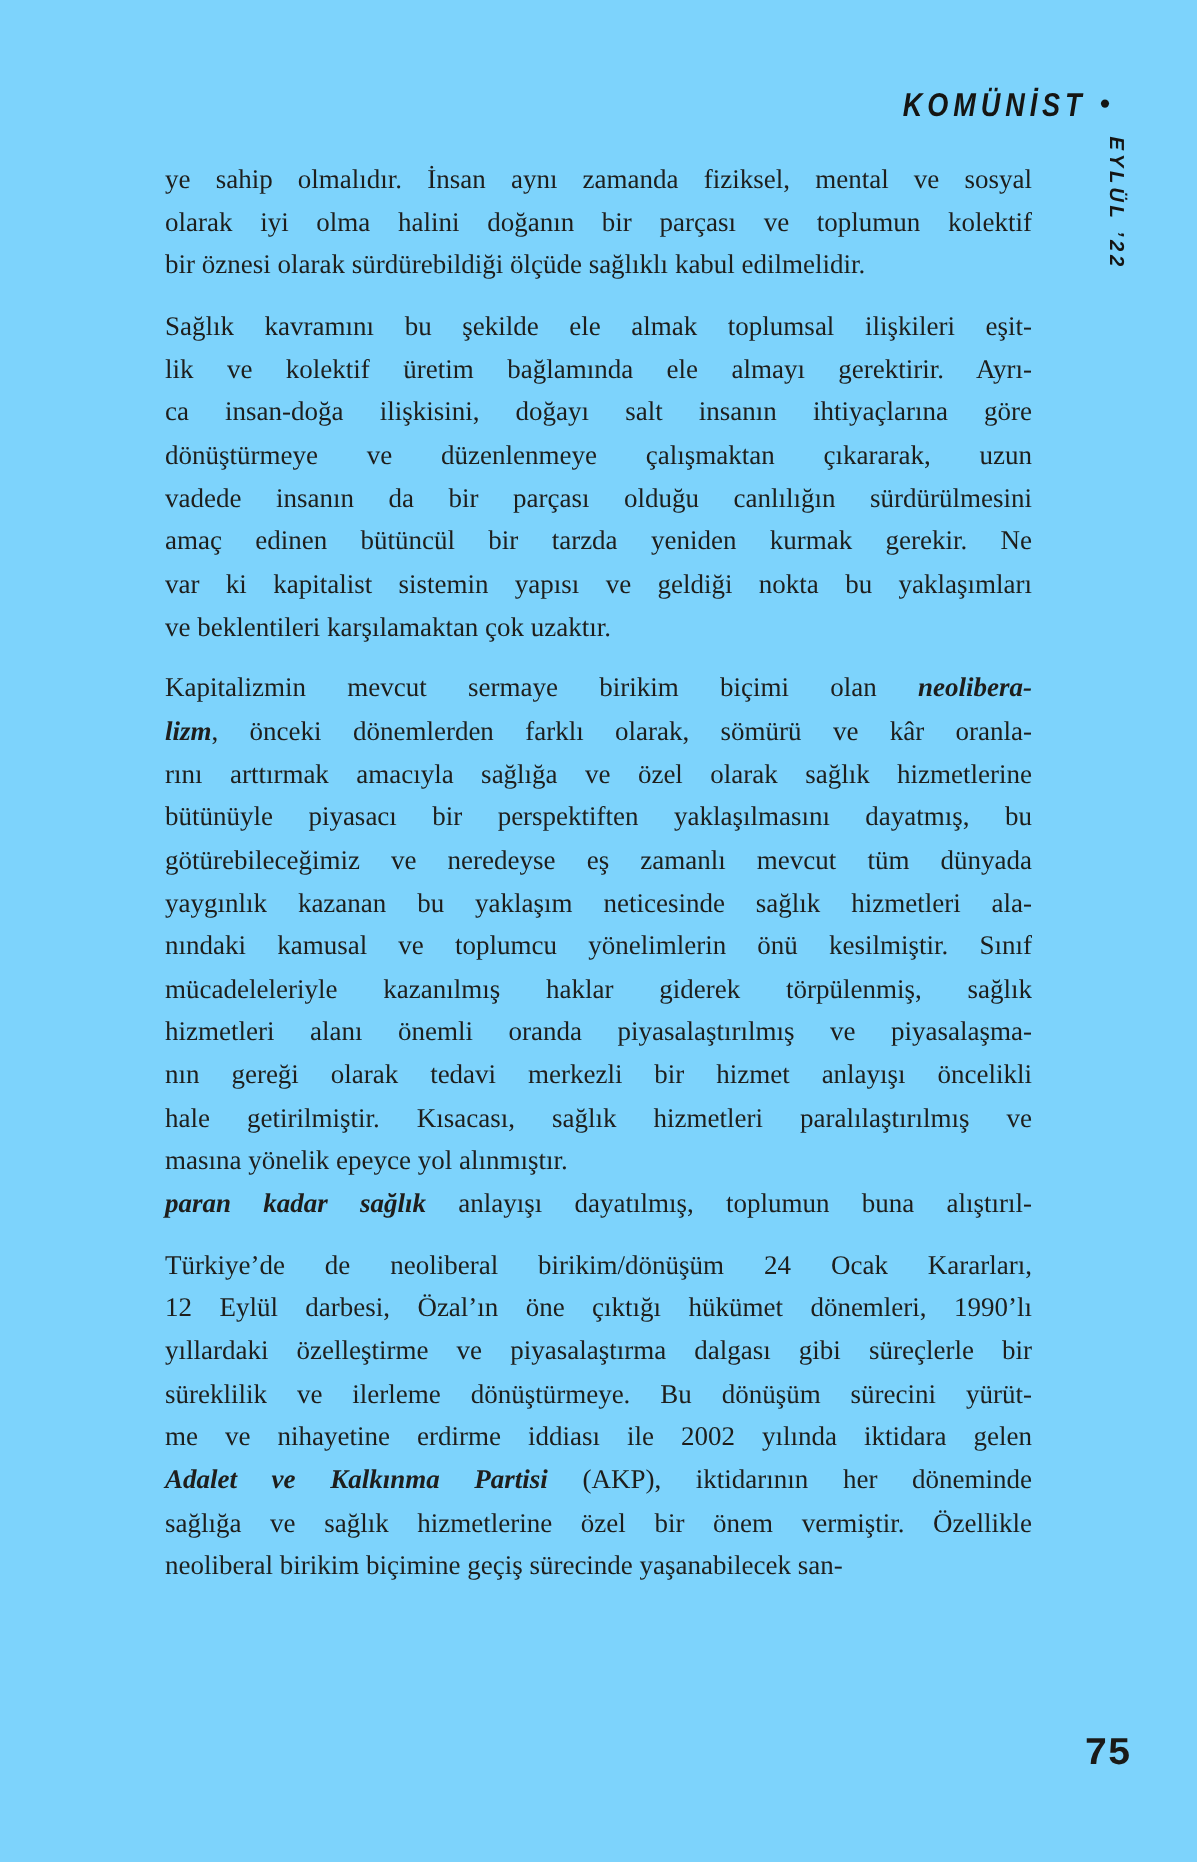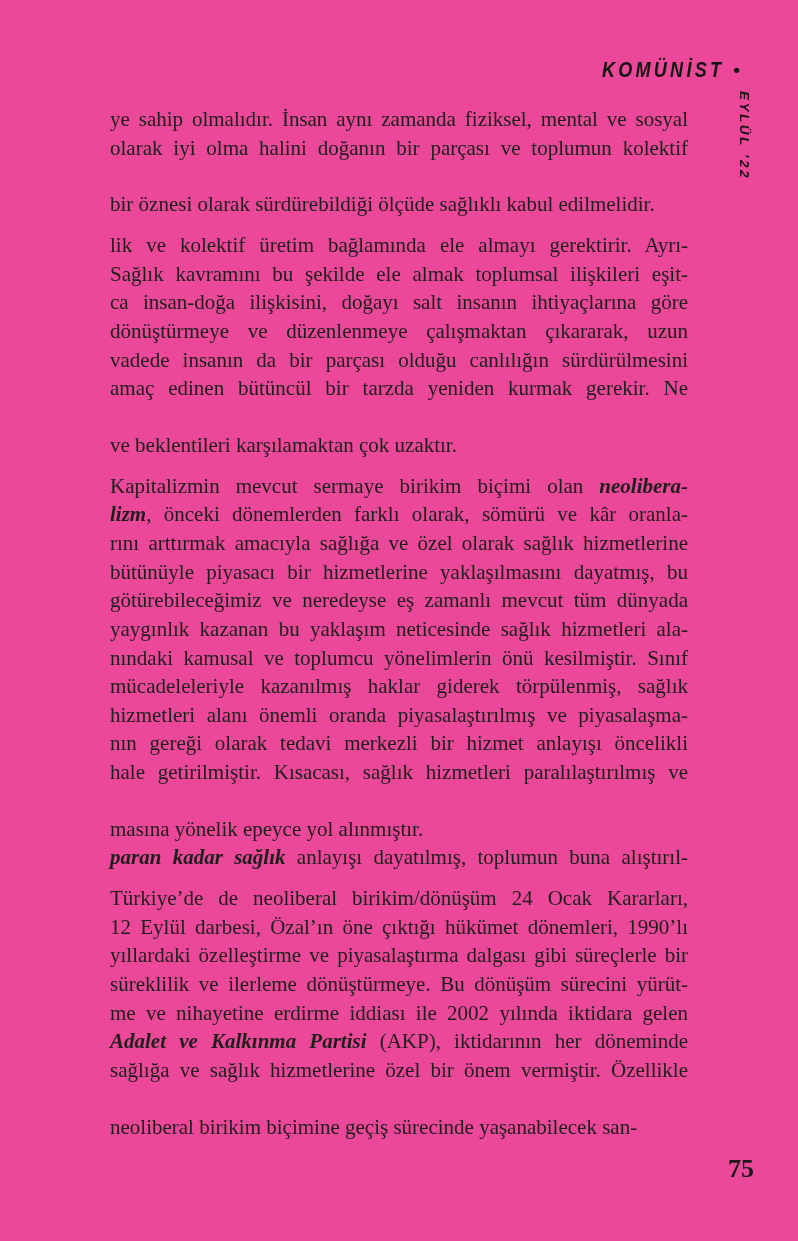--- a/index.html
+++ b/index.html
@@ -4,21 +4,21 @@
 <style>
   html, body {
     margin: 0;
     padding: 0;
     background: #e8e8e8;
   }
   .page {
     position: relative;
     width: 798px;
     height: 1241px;
-    background: #ec4899;
+    background: #7dd3fc;
     overflow: hidden;
     color: #1e1e1c;
     font-family: "Liberation Serif", serif;
   }
   
   .header {
     position: absolute;
     top: 57px;
     right: 58px;
     display: flex;
@@ -62,40 +62,39 @@
   .article {
     position: absolute;
     left: 110px;
     top: 105px;
     width: 578px;
   }
   .para {
     margin: 0 0 12px 0;
   }
   .line {
-    font-size: 21px;
+    font-size: 18px;
     line-height: 28.65px;
     text-align: justify;
     text-align-last: justify;
     white-space: normal;
   }
   .line.last {
     text-align-last: left;
-    margin-top: 28px;
   }
   em.bi {
     font-style: italic;
     font-weight: 700;
   }
   
   .pagenum {
     position: absolute;
     top: 1154px;
     right: 44px;
-    font-family: Liberation Serif, serif;
+    font-family: Liberation Mono, monospace;
     font-weight: 700;
     font-size: 26px;
     color: #1a1a18;
   }
 </style>
 </head>
 <body>
 
 <div class="page">
 
@@ -106,33 +105,34 @@
 
   <div class="issue-vertical">EYLÜL ’22</div>
 
   <div class="article">
       <div class="para">
         <div class="line">ye sahip olmalıdır. İnsan aynı zamanda fiziksel, mental ve sosyal</div>
         <div class="line">olarak iyi olma halini doğanın bir parçası ve toplumun kolektif</div>
         <div class="line last">bir öznesi olarak sürdürebildiği ölçüde sağlıklı kabul edilmelidir.</div>
       </div>
       <div class="para">
+        <div class="line">Sağlık kavramını bu şekilde ele almak toplumsal ilişkileri eşit-</div>
         <div class="line">lik ve kolektif üretim bağlamında ele almayı gerektirir. Ayrı-</div>
-        <div class="line">Sağlık kavramını bu şekilde ele almak toplumsal ilişkileri eşit-</div>
         <div class="line">ca insan-doğa ilişkisini, doğayı salt insanın ihtiyaçlarına göre</div>
         <div class="line">dönüştürmeye ve düzenlenmeye çalışmaktan çıkararak, uzun</div>
         <div class="line">vadede insanın da bir parçası olduğu canlılığın sürdürülmesini</div>
         <div class="line">amaç edinen bütüncül bir tarzda yeniden kurmak gerekir. Ne</div>
+        <div class="line">var ki kapitalist sistemin yapısı ve geldiği nokta bu yaklaşımları</div>
         <div class="line last">ve beklentileri karşılamaktan çok uzaktır.</div>
       </div>
       <div class="para">
         <div class="line">Kapitalizmin mevcut sermaye birikim biçimi olan <em class="bi">neolibera-</em></div>
         <div class="line"><em class="bi">lizm</em>, önceki dönemlerden farklı olarak, sömürü ve kâr oranla-</div>
         <div class="line">rını arttırmak amacıyla sağlığa ve özel olarak sağlık hizmetlerine</div>
-        <div class="line">bütünüyle piyasacı bir hizmetlerine yaklaşılmasını dayatmış, bu</div>
+        <div class="line">bütünüyle piyasacı bir perspektiften yaklaşılmasını dayatmış, bu</div>
         <div class="line">götürebileceğimiz ve neredeyse eş zamanlı mevcut tüm dünyada</div>
         <div class="line">yaygınlık kazanan bu yaklaşım neticesinde sağlık hizmetleri ala-</div>
         <div class="line">nındaki kamusal ve toplumcu yönelimlerin önü kesilmiştir. Sınıf</div>
         <div class="line">mücadeleleriyle kazanılmış haklar giderek törpülenmiş, sağlık</div>
         <div class="line">hizmetleri alanı önemli oranda piyasalaştırılmış ve piyasalaşma-</div>
         <div class="line">nın gereği olarak tedavi merkezli bir hizmet anlayışı öncelikli</div>
         <div class="line">hale getirilmiştir. Kısacası, sağlık hizmetleri paralılaştırılmış ve</div>
         <div class="line last">masına yönelik epeyce yol alınmıştır.</div>
         <div class="line"><em class="bi">paran kadar sağlık</em> anlayışı dayatılmış, toplumun buna alıştırıl-</div>
       </div>

